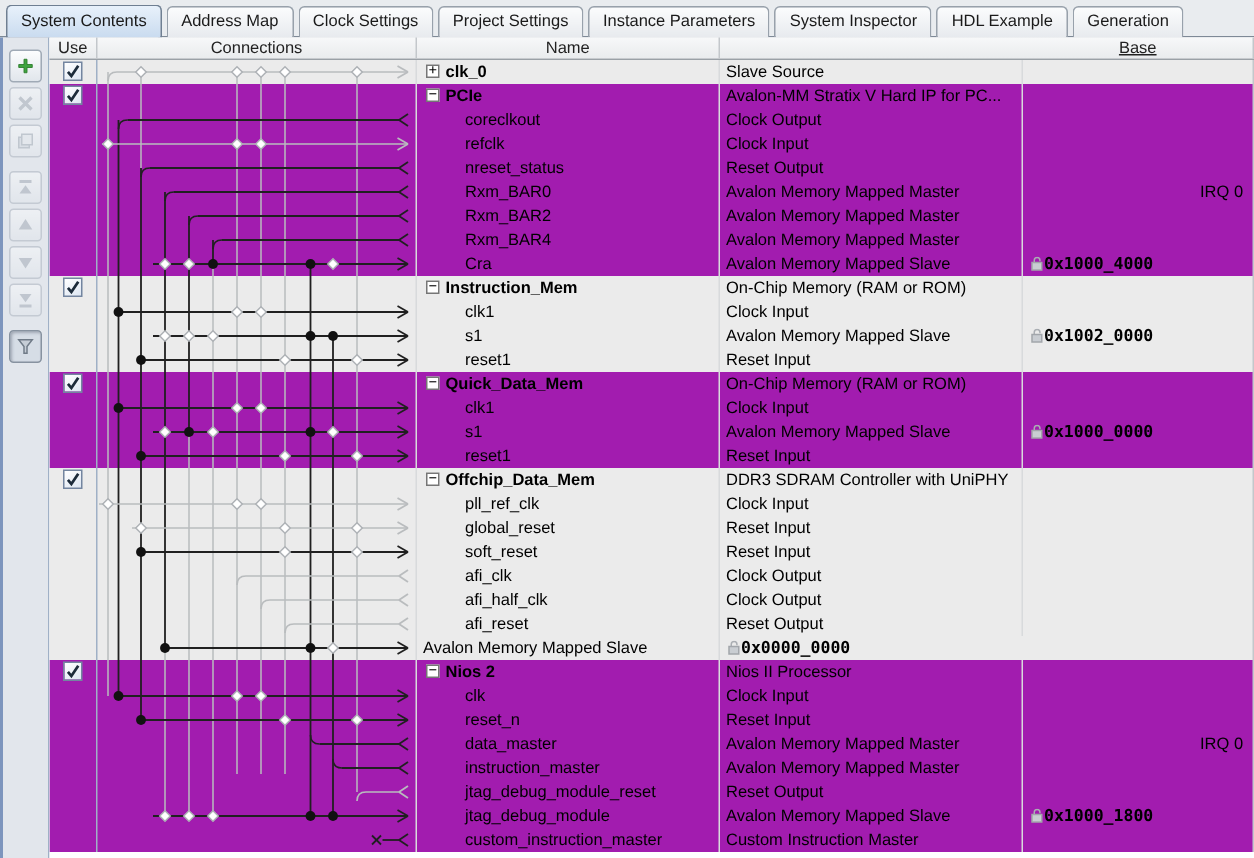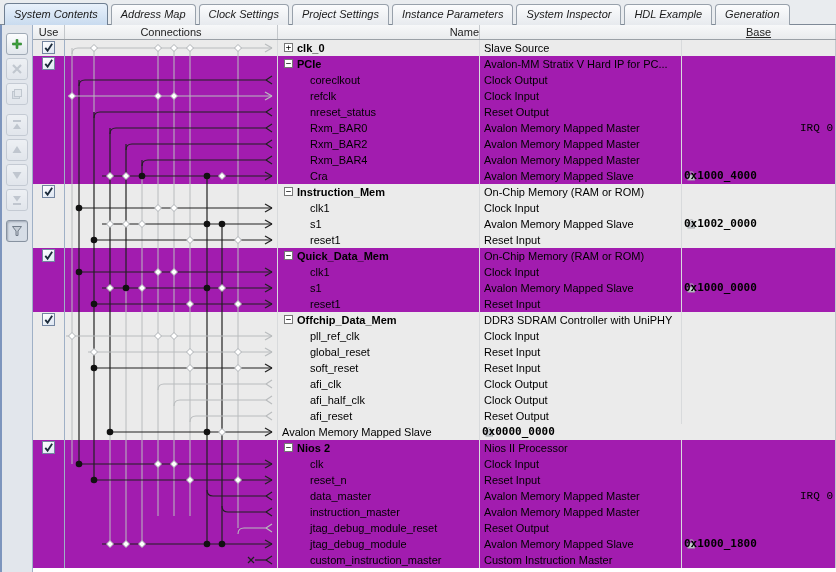--- a/index.html
+++ b/index.html
@@ -2,21 +2,21 @@
 <html><head>
 <meta charset="utf-8">
 <style>
   html,body{margin:0;padding:0;background:#fff;}
   body{width:836px;height:572px;overflow:hidden;position:relative;
        font-family:"Liberation Sans",sans-serif;font-size:11px;color:#000;
        -webkit-font-smoothing:antialiased;}
   
   .tabbar{position:absolute;left:0;top:0;width:836px;height:25px;box-sizing:border-box;
           background:#e9ecef;border-bottom:1px solid #7e8996;display:flex;
-          align-items:flex-end;padding-left:4px;font-style:italic;}
+          align-items:flex-end;padding-left:4px;}
   .tab{height:21px;line-height:18px;padding:0 9px;margin-right:3px;box-sizing:border-box;
        background:linear-gradient(#fbfcfd,#e7eaee);border:1px solid #98a1ab;border-bottom:none;
        border-radius:4px 4px 0 0;color:#1a1a1a;position:relative;bottom:-1px;cursor:default;
        white-space:nowrap;}
   .tab.sel{height:22px;line-height:21px;background:linear-gradient(#e8f1fb,#c9dbef);
        border-color:#6f7f92;z-index:2;}
   
   .left-rail{position:absolute;left:0;top:25px;width:33px;bottom:0;box-sizing:border-box;
        background:#e2e6ec;border-left:2px solid #7d95bd;border-right:1px solid #9fb0c6;
        display:flex;flex-direction:column;align-items:center;}
@@ -44,22 +44,22 @@
   .c-name{width:202px;line-height:16px;}
   .c-desc{width:202px;line-height:16px;padding-left:4px;}
   .c-base{flex:1;border-right:1px solid #c3c7cb;position:relative;line-height:16px;}
   .cbx{position:absolute;left:9px;top:1px;width:13px;height:13px;box-sizing:border-box;
        border:1px solid #7385a0;background:linear-gradient(145deg,#ffffff,#dde6f2);}
   .expand{display:inline-block;width:9px;height:9px;box-sizing:border-box;border:1px solid #767676;
        background:#fff;margin:3px 4px 0 6px;vertical-align:top;line-height:7px;text-align:center;
        font-size:9px;font-family:"DejaVu Sans Mono",monospace;color:#000;}
   .mname{font-weight:bold;}
   .cname{padding-left:32px;}
-  .addr{font-family:"DejaVu Sans Mono",monospace;font-weight:bold;position:absolute;left:2px;top:0;}
-  .irq{font-family:Liberation Mono, monospace;position:absolute;left:118px;top:0;}
+  .addr{font-family:"DejaVu Sans Mono",monospace;font-weight:bold;position:absolute;left:14px;top:0;}
+  .irq{font-family:Liberation Sans, sans-serif;position:absolute;left:118px;top:0;}
   .lockicon{position:absolute;left:5px;top:3px;}
   .wires{position:absolute;inset:0;pointer-events:none;}
 </style>
 </head>
 <body style="--band: #ebebeb;">
 
 <div class="tabbar" id="tabbar">
     <div class="tab sel">System Contents</div>
     <div class="tab">Address Map</div>
     <div class="tab">Clock Settings</div>
@@ -113,21 +113,21 @@
       <svg width="12" height="12" viewBox="0 0 12 12">
         <path d="M1.5 1.5h9L7 6v4.5H5V6z" fill="#c6cdd6" stroke="#707b88"></path>
       </svg>
     </div>
   </div>
 
 <div class="table-area">
   <div class="thead" id="thead">
       <div class="th" style="width: 32px;">Use</div>
       <div class="th" style="width: 213px;">Connections</div>
-      <div class="th" style="width: 202px; text-align: right;">Name</div>
+      <div class="th" style="width: 202px;">Name</div>
       <div class="th" style="width: 202px; margin-top: 40px;">Description</div>
       <div class="th" style="flex: 1 1 0%;">Base</div>
     </div>
   <div class="rows" id="rows">
     <div class="row g">
         <div class="cell c-use">
           <div class="cbx"><svg width="11" height="11" viewBox="0 0 12 12">
               <path d="M2.5 6.5l2.5 3L10 2" stroke="#1c2b3a" stroke-width="2" fill="none"></path>
             </svg></div>
         </div>

